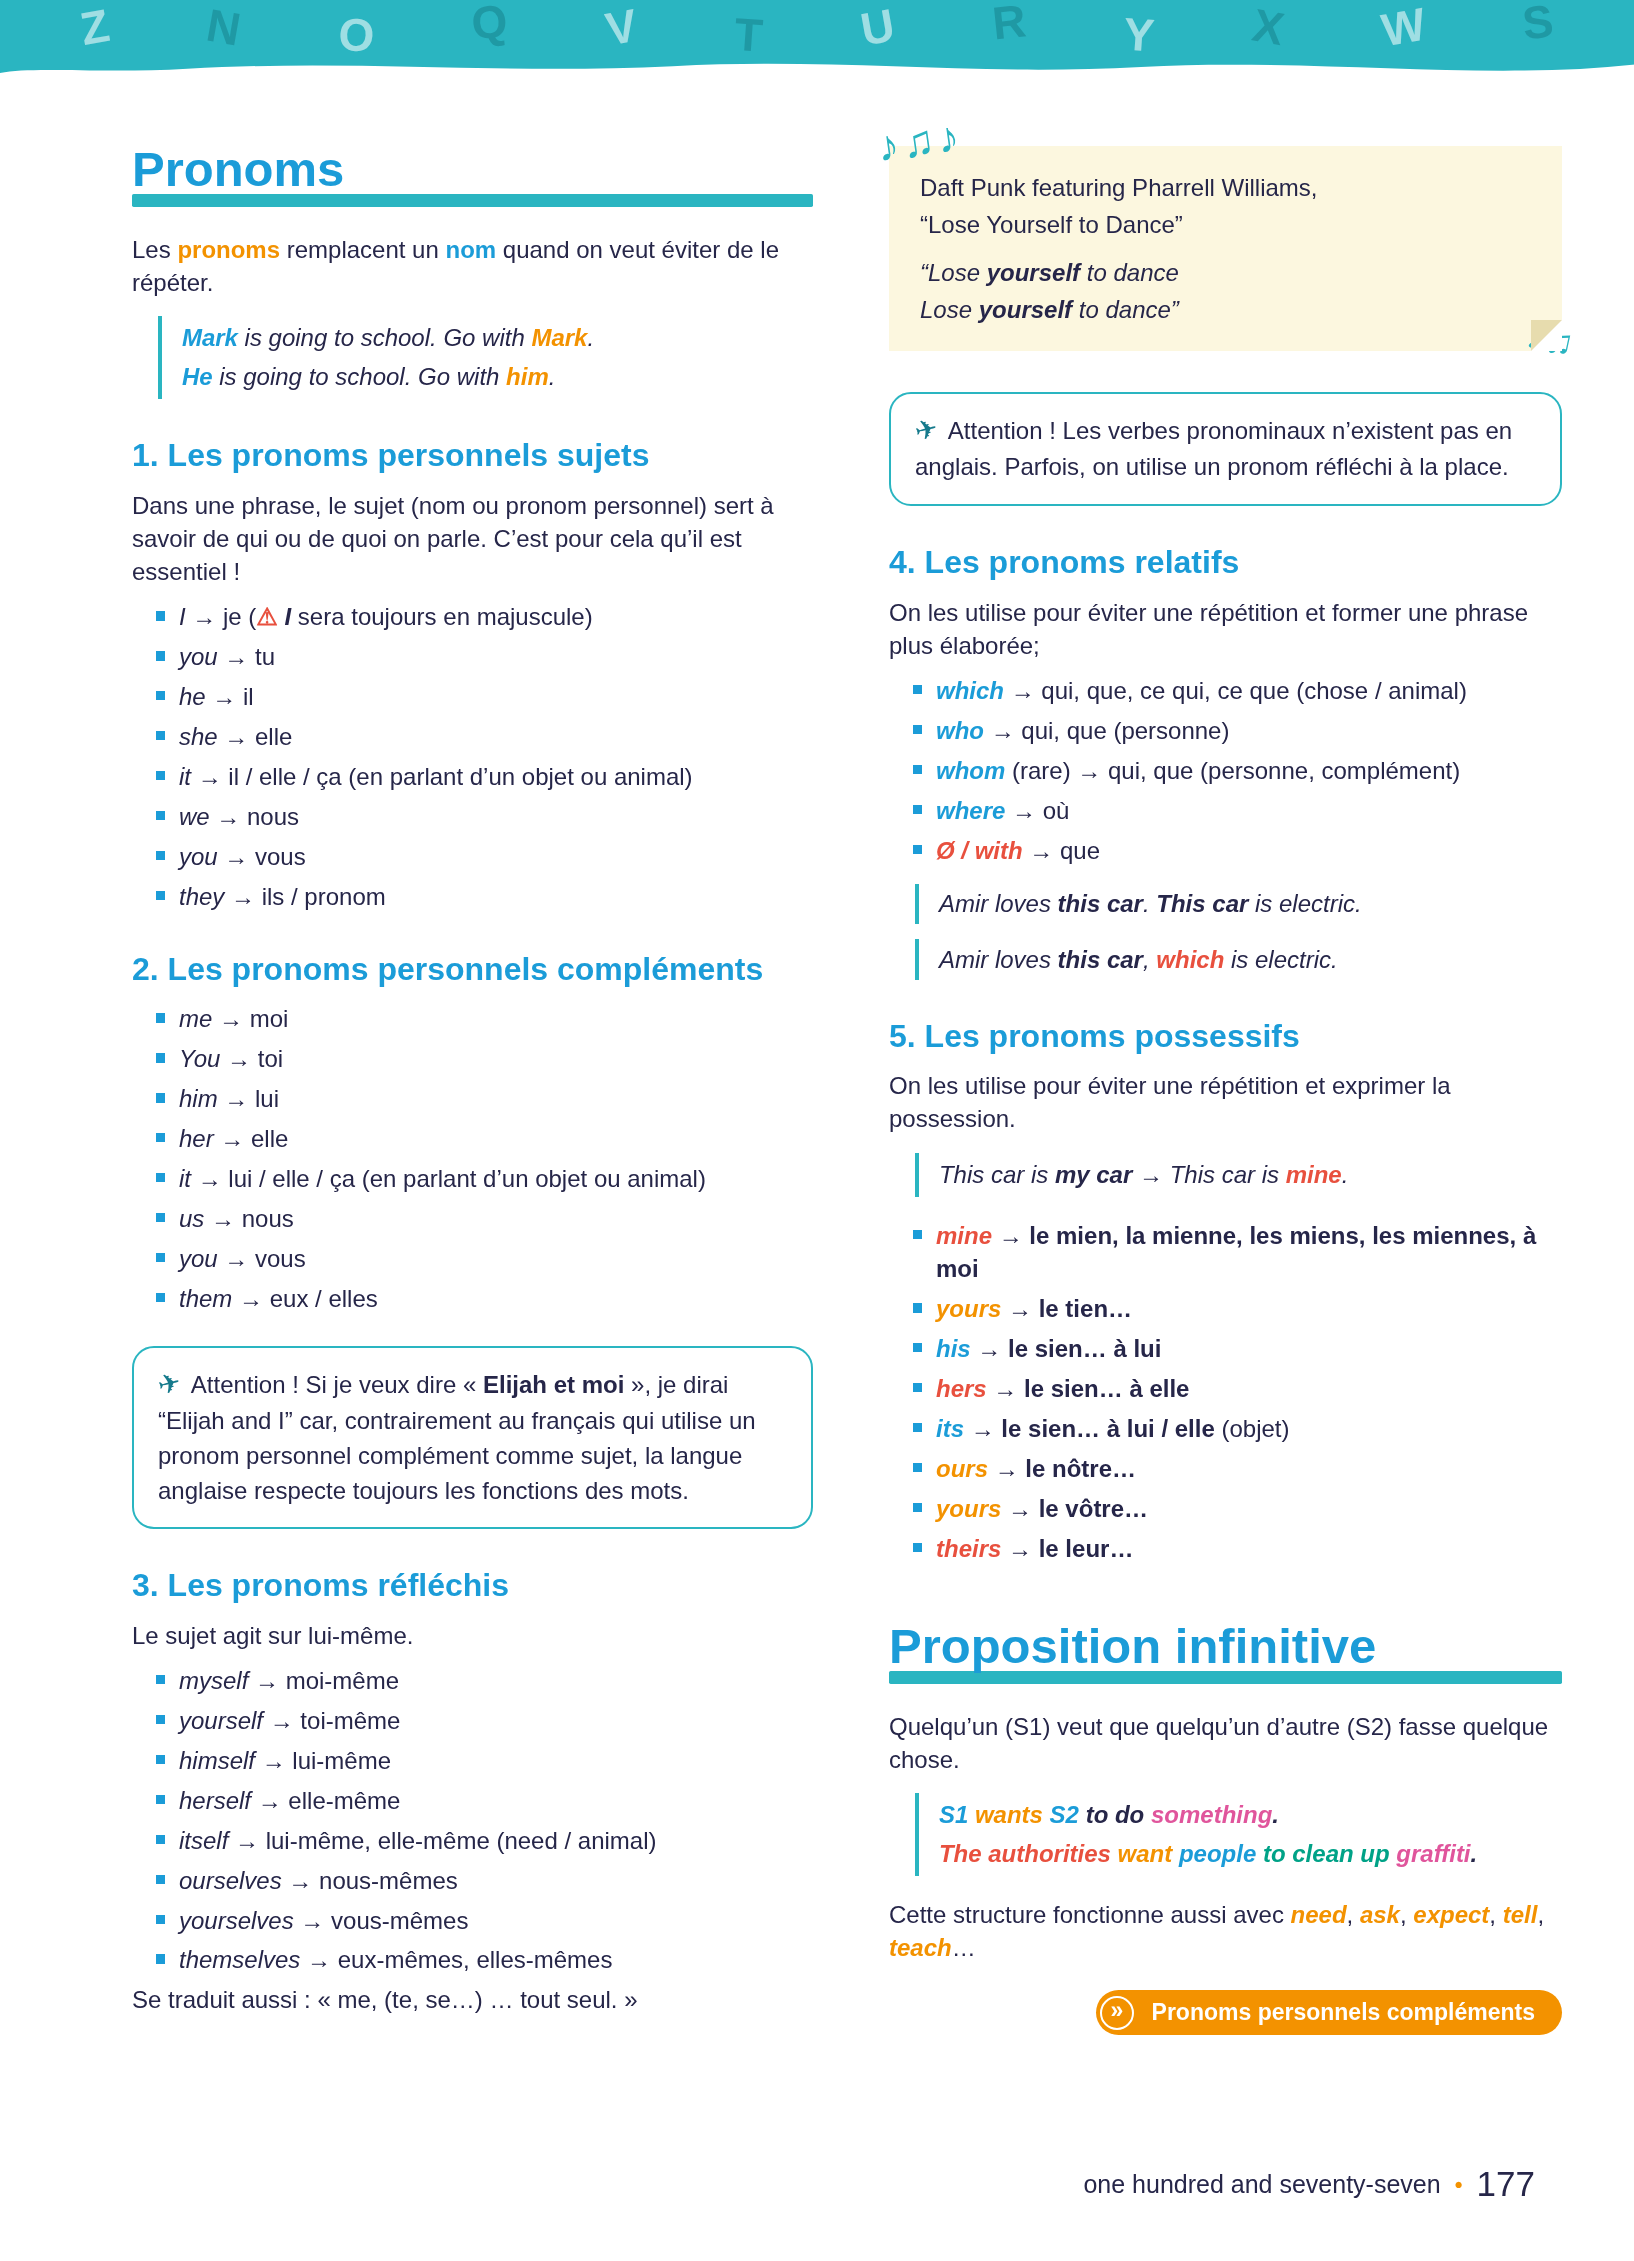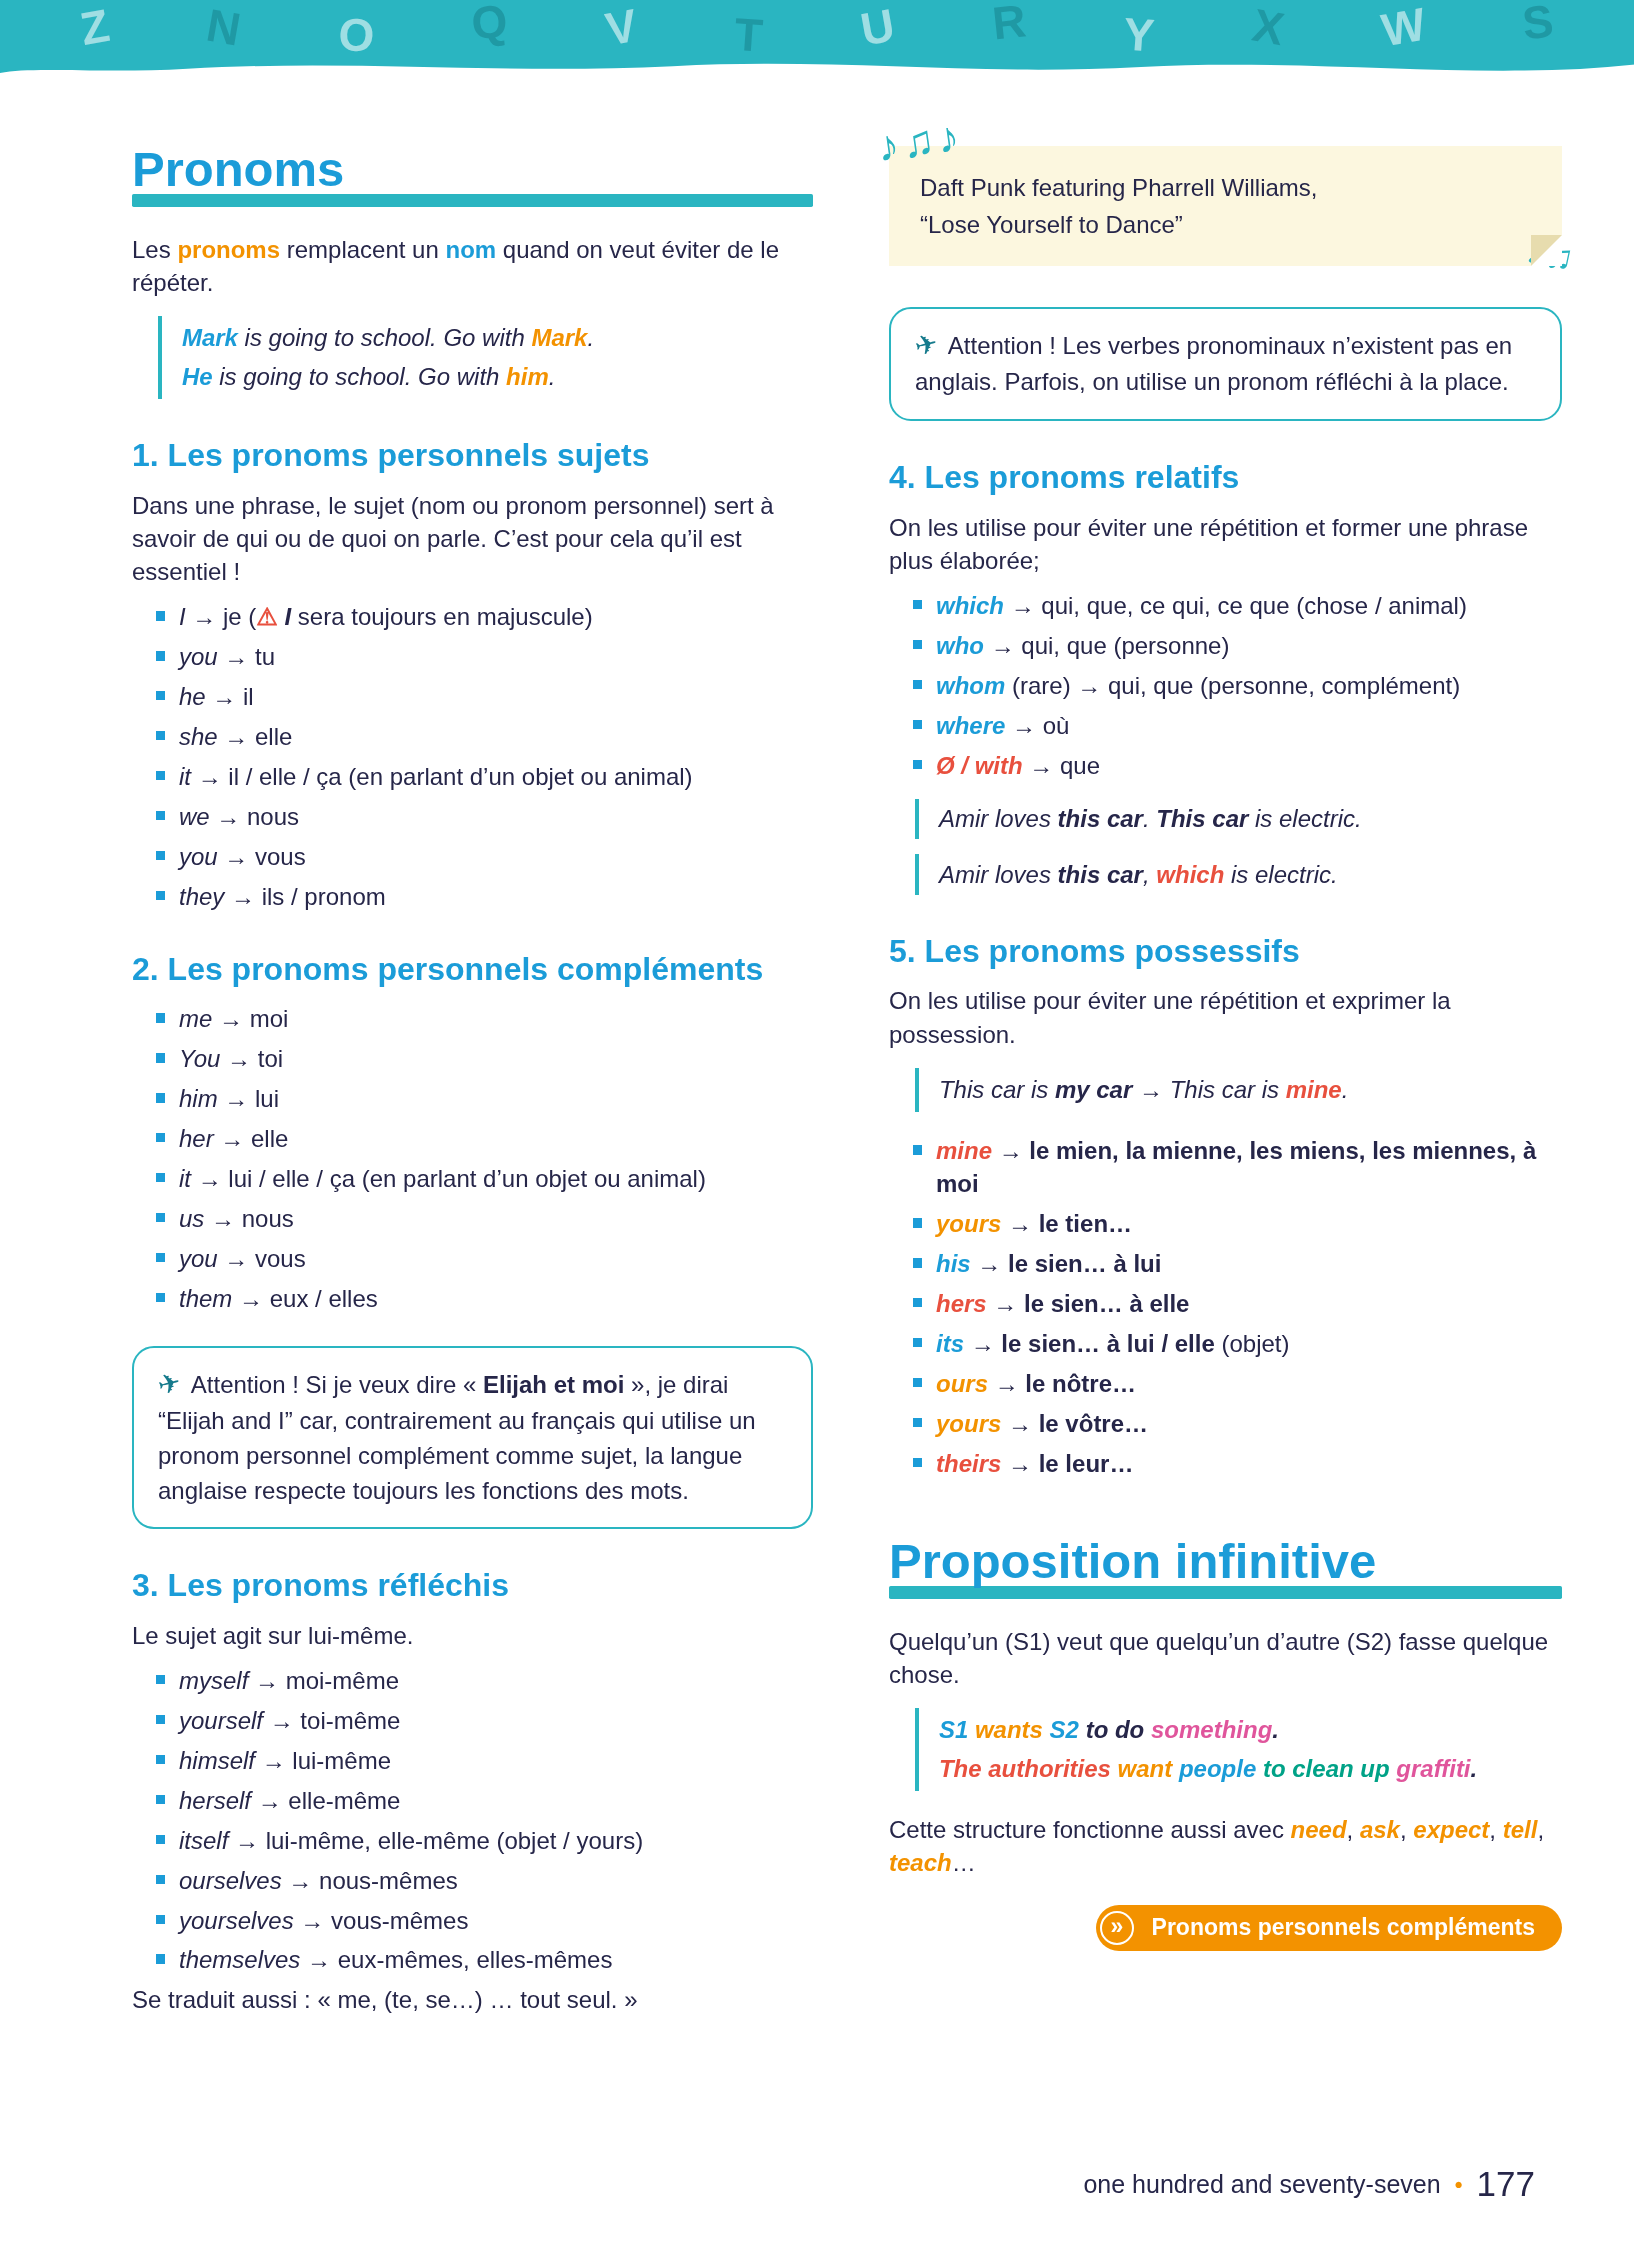--- a/index.html
+++ b/index.html
@@ -223,21 +223,21 @@
         <li class="bullet">
         <span class="sq"></span>
         <span class="bt"><span class="i">himself</span><span> → lui-même</span></span>
       </li>
         <li class="bullet">
         <span class="sq"></span>
         <span class="bt"><span class="i">herself</span><span> → elle-même</span></span>
       </li>
         <li class="bullet">
         <span class="sq"></span>
-        <span class="bt"><span class="i">itself</span><span> → lui-même, elle-même (objet / yours)</span></span>
+        <span class="bt"><span class="i">itself</span><span> → lui-même, elle-même (need / animal)</span></span>
       </li>
         <li class="bullet">
         <span class="sq"></span>
         <span class="bt"><span class="i">ourselves</span><span> → nous-mêmes</span></span>
       </li>
         <li class="bullet">
         <span class="sq"></span>
         <span class="bt"><span class="i">yourselves</span><span> → vous-mêmes</span></span>
       </li>
         <li class="bullet">
@@ -250,20 +250,24 @@
   </section>
 
   <section class="col col-right">
 
     <aside class="music-box">
       <span class="notes-tl">♪♫♪</span>
       <div class="music-header">
           <div class="m-line"><span>Daft Punk featuring Pharrell Williams,</span></div>
           <div class="m-line"><span>“Lose Yourself to Dance”</span></div>
         </div>
+      <div class="music-quote">
+          <div class="m-line"><span>“Lose </span><span class="b">yourself</span><span> to dance</span></div>
+          <div class="m-line"><span>Lose </span><span class="b">yourself</span><span> to dance”</span></div>
+        </div>
       <span class="notes-right">♪♫</span>
       <span class="fold"></span>
     </aside>
 
     <div class="attention">
       <span class="plane">✈</span><span class="att-text"><span>Attention ! Les verbes pronominaux n’existent pas en anglais. Parfois, on utilise un pronom réfléchi à la place.</span></span>
     </div>
 
     <h2 class="sec">4. Les pronoms relatifs</h2>
     <p class="body">On les utilise pour éviter une répétition et former une phrase plus élaborée;</p>

